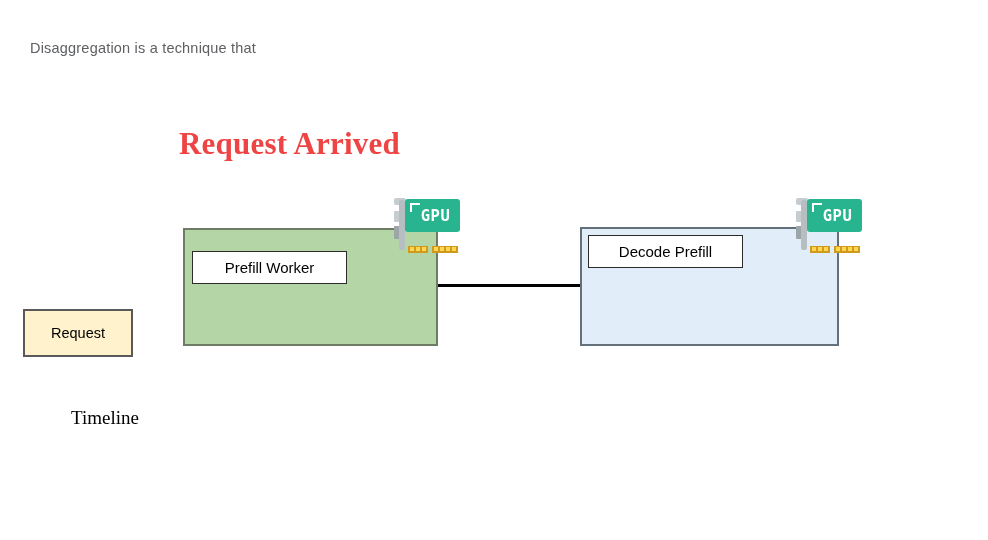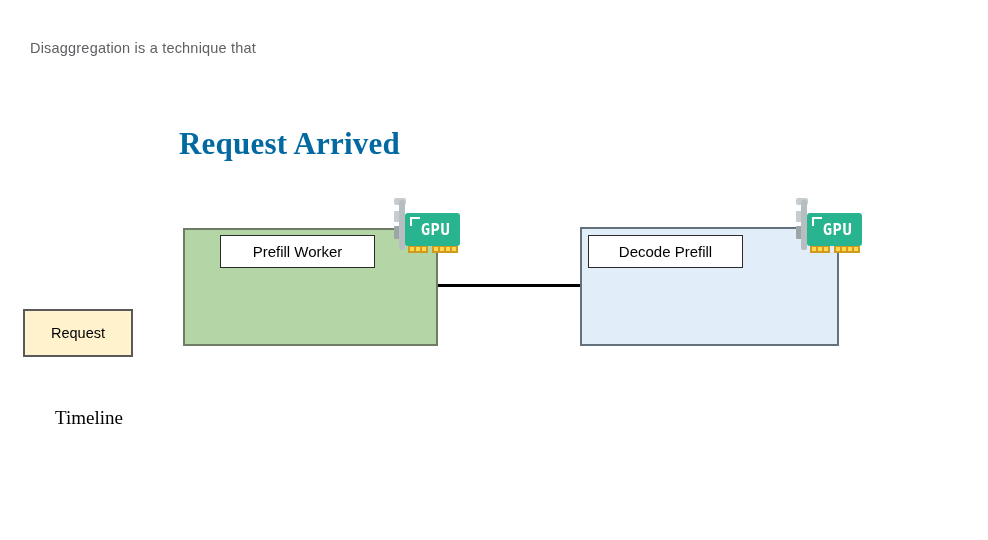--- a/index.html
+++ b/index.html
@@ -17,21 +17,21 @@
     font-size: 14.5px;
     color: var(--note-text);
     letter-spacing: 0.2px;
   }
   .title {
     position: absolute;
     left: 179px; top: 126px;
     font-family: "Liberation Serif", serif;
     font-size: 31px;
     font-weight: 600;
-    color: #0369a1;
+    color: #ef4444;
     letter-spacing: 0.2px;
   }
   .request-box {
     position: absolute;
     left: 23px; top: 263px;
     width: 106px; height: 44px;
     background: var(--request-fill);
     border: 2px solid var(--request-border);
     display: flex; align-items: center; justify-content: center;
     font-size: 14.5px; color: #000; margin-top: 46px;
@@ -51,32 +51,32 @@
   }
   .worker-label {
     position: absolute;
     width: 153px; height: 31px;
     background: #ffffff;
     border: 1px solid #2b2b2b;
     display: flex; align-items: center; justify-content: center;
     font-size: 15px; color: #000;
     z-index: 3;
   }
-  .prefill-label { left: 192px; top: 235px; margin-left: 28px; }
+  .prefill-label { left: 192px; top: 251px; }
   .decode-label  { left: 588px; top: 235px; }
   .connector {
     position: absolute;
     left: 438px; top: 284px;
     width: 142px; height: 3px;
     background: var(--connector);
     z-index: 1;
   }
   .timeline {
     position: absolute;
-    left: 55px; top: 407px;
+    left: 71px; top: 407px;
     font-family: "Liberation Serif", serif;
     font-size: 19px;
     color: #000;
     text-align: center;
   }
   
   .gpu-icon { position: absolute; width: 70px; height: 56px; z-index: 5; }
   .gpu-icon.left  { left: 393px; top: 198px; }
   .gpu-icon.right { left: 795px; top: 198px; }
   .gpu-bracket-cap {
@@ -93,21 +93,21 @@
     position: absolute; left: 1px; top: 13px;
     width: 6px; height: 11px;
     background: #C6CDD0; border-radius: 1px;
   }
   .gpu-bracket-tab2 {
     position: absolute; left: 1px; top: 28px;
     width: 6px; height: 13px;
     background: #9EA5A9; border-radius: 1px;
   }
   .gpu-card {
-    position: absolute; left: 12px; top: 15px;
+    position: absolute; left: 12px; top: 1px;
     width: 55px; height: 33px;
     background: var(--gpu-card); border-radius: 3px;
     display: flex; align-items: center; justify-content: center;
   }
   .gpu-corner {
     position: absolute; left: 5px; top: 4px;
     width: 8px; height: 7px;
     border-left: 2.5px solid #fff;
     border-top: 2.5px solid #fff;
   }

